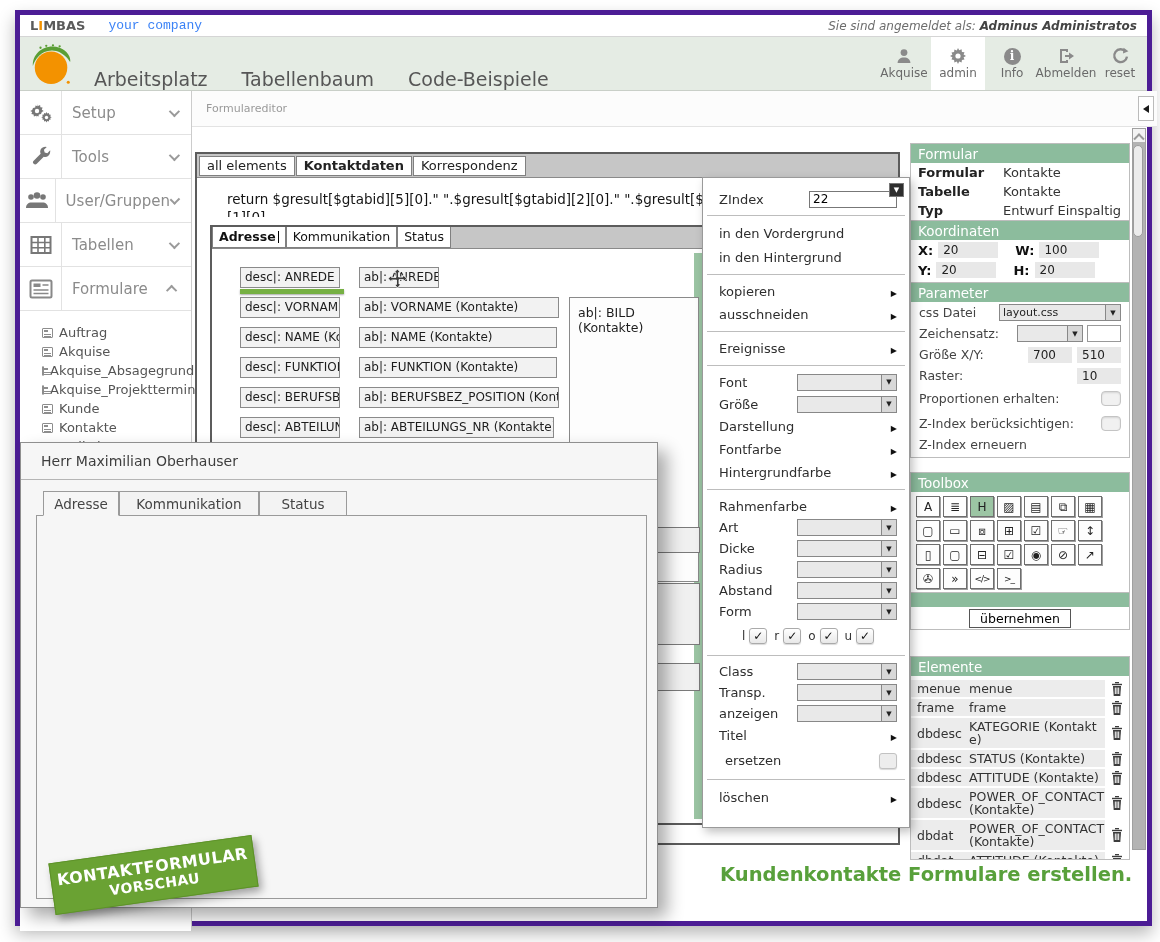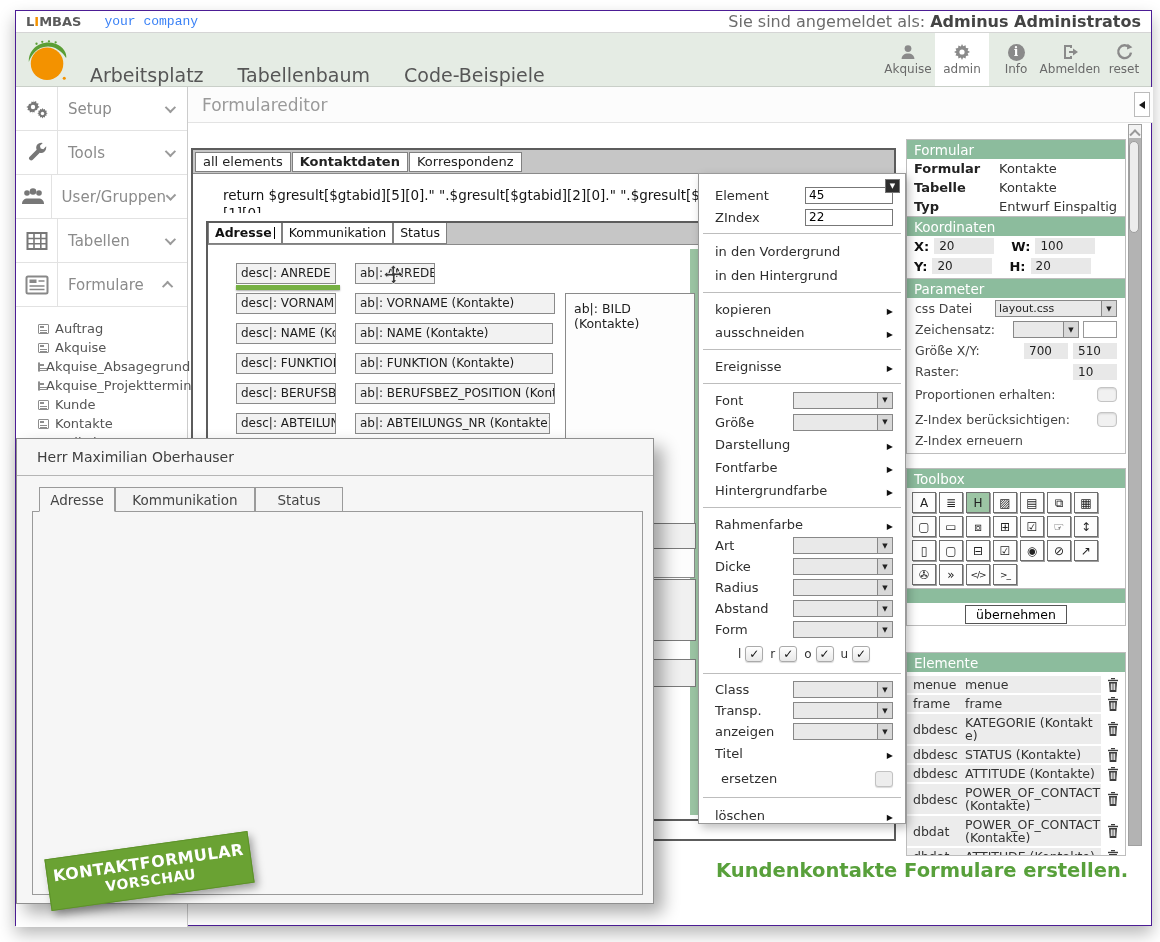--- a/index.html
+++ b/index.html
@@ -1,27 +1,27 @@
 <!DOCTYPE html>
 <html><head>
 <meta charset="utf-8">
 <style>
   * { box-sizing: border-box; margin: 0; padding: 0; }
   html,body { width:1160px; height:942px; background:#fff; font-family:"DejaVu Sans",sans-serif; }
   body { position:relative; overflow:hidden; }
   .app { position:absolute; left:15px; top:10px; width:1137px; height:916px; background:#fff;
-         border:1px solid #4c1d95; box-shadow:0 8px 16px rgba(0,0,0,.28); }
+         border:5px solid #4c1d95; box-shadow:0 8px 16px rgba(0,0,0,.28); }
 
   
   .topstrip { position:absolute; left:0; top:0; width:100%; height:22px; background:#fff;
               border-bottom:1px solid #d5d5d5; display:flex; align-items:center; padding:0 10px; }
   .brand { font-size:13px; font-weight:bold; color:#5b5b5b; }
   .brand .accent { color:#f39200; }
   .brand-suffix { font-size:13px; color:#3b82f6; margin-left:23px;font-family:Liberation Mono, monospace; }
-  .login { margin-left:auto; font-size:16px; color:#6d6d6d; }
+  .login { margin-left:auto; font-size:12px; color:#6d6d6d;font-style:italic; }
   .login b { color:#444; }
 
   
   .header { position:absolute; left:0; top:22px; width:100%; height:54px; background:#e5ece4;
             border-bottom:1px solid #c9cfc8; display:flex; align-items:flex-end; }
   .logo { margin:2px 10px 0 8px; }
   .nav { display:flex; gap:34px; margin-left:8px; }
   .nav-item { font-size:19px; color:#565656; cursor:default; }
   .actions { margin-left:auto; display:flex; height:100%; }
   .act { width:54px; display:flex; flex-direction:column; align-items:center; justify-content:center; gap:1px; }
@@ -42,21 +42,21 @@
   .chev.up { transform:rotate(-135deg) translateY(-2px); }
   .form-list { padding:12px 0 0 22px; }
   .form-li { height:19px; display:flex; align-items:center; gap:6px; font-size:13px; color:#555; }
   .mini-form { width:11px; height:10px; border:1px solid #8d8d8d; border-radius:1px; position:relative; background:#fff; }
   .mini-form:before { content:""; position:absolute; left:1px; top:1px; width:4px; height:2px; background:#8d8d8d; }
   .mini-form:after { content:""; position:absolute; left:1px; top:5px; width:7px; height:1px; background:#8d8d8d; box-shadow:0 2px 0 #8d8d8d; }
 
   
   .titlebar { position:absolute; left:172px; top:76px; width:965px; height:36px; background:#fcfcfc;
               border-bottom:1px solid #e3e3e3; display:flex; align-items:center; }
-  .title { font-size:17px; color:#9a9a9a; margin-left:14px; }
+  .title { font-size:11px; color:#9a9a9a; margin-left:14px; }
   .collapse { position:absolute; right:3px; top:5px; width:16px; height:25px; background:#fff;
               border:1px solid #bbb; display:flex; align-items:center; justify-content:center; }
   .tri-left { width:0; height:0; border-top:4px solid transparent; border-bottom:4px solid transparent; border-right:6px solid #1a1a1a; }
 
   
   .editor { position:absolute; left:175px; top:137px; width:705px; height:693px; background:#fff; border:2px solid #5c5c5c; }
   .tabstrip { height:24px; background:#c6c6c6; border-bottom:1px solid #8a8a8a; padding:2px 0 0 2px; display:flex; }
   .etab { background:#fff; border:1px solid #808080; font-size:13px; color:#222; padding:1px 7px; margin-right:1px; height:20px; }
   .etab.active { font-weight:bold; }
   .code { margin:12px 0 0 30px; font-size:13.5px; color:#141414; line-height:18px; }
@@ -369,25 +369,20 @@
       <div class="bild" style="left:357px;top:70px;width:130px;height:285px">ab|: BILD (Kontakte)</div>
 
       <div class="ghost" style="left:28px;top:300px;width:460px;height:26px"></div>
       <div class="ghost" style="left:28px;top:356px;width:460px;height:62px"></div>
       <div class="ghost" style="left:28px;top:436px;width:460px;height:28px"></div>
     </div>
   </div>
 
   <div class="cmenu">
     <span class="cm-collapse"></span>
-    <div class="cm-row h22">
-        <span>Element</span>
-        <span class="grow"></span>
-        <input class="cm-input" value="45" style="">
-      </div>
     <div class="cm-row h22">
         <span>ZIndex</span>
         <span class="grow"></span>
         <input class="cm-input" value="22" style="">
       </div>
     <hr class="cm-sep">
     <div class="cm-row h24">
         <span>in den Vordergrund</span>
       </div>
     <div class="cm-row h24">

